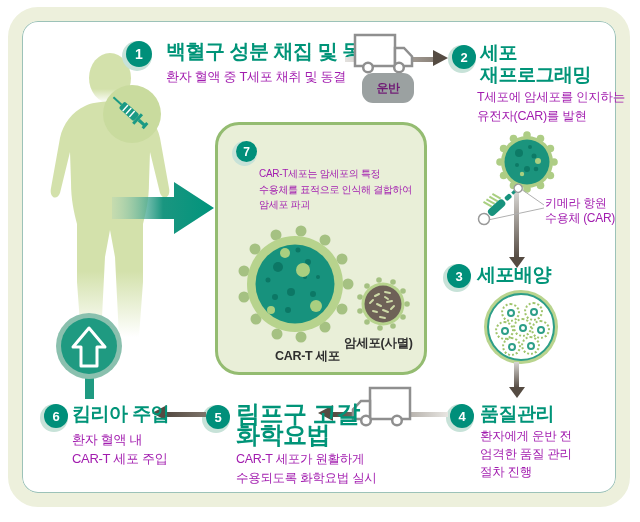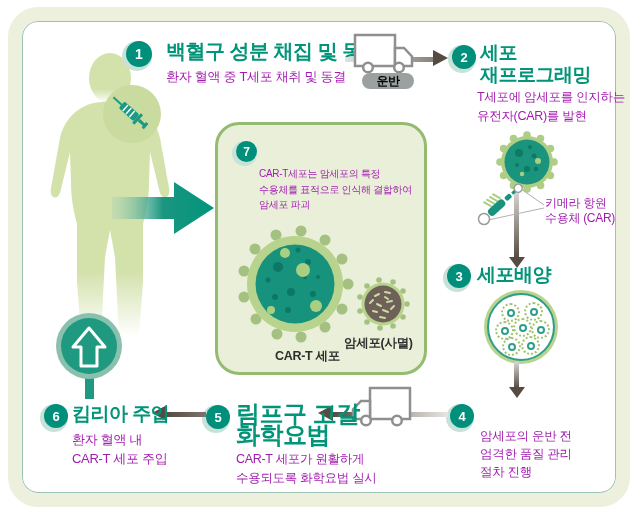--- a/index.html
+++ b/index.html
@@ -18,22 +18,22 @@
      white-space:pre-line;letter-spacing:-0.3px;}
   .lbl{position:absolute;color:#2e2e2e;font-size:12.5px;font-weight:bold;letter-spacing:-0.3px;}
   .hline{position:absolute;height:4.5px;}
   .head-r{position:absolute;width:0;height:0;border-top:8.5px solid transparent;
           border-bottom:8.5px solid transparent;border-left:15px solid #554b42;}
   .head-l{position:absolute;width:0;height:0;border-top:8.5px solid transparent;
           border-bottom:8.5px solid transparent;border-right:15px solid #554b42;}
   .vline{position:absolute;width:5px;background:linear-gradient(180deg,#d8d6d3,#554b42);}
   .head-d{position:absolute;width:0;height:0;border-left:8px solid transparent;
           border-right:8px solid transparent;border-top:11px solid #554b42;}
-  .pill{position:absolute;left:362px;top:73px;width:52px;height:16px;border-radius:11px;
-        background:#9ba1a1;color:#000000;font-size:12px;font-weight:bold;display:flex;
+  .pill{position:absolute;left:362px;top:73px;width:52px;height:30px;border-radius:11px;
+        background:#9ba1a1;color:#701a75;font-size:12px;font-weight:bold;display:flex;
         align-items:center;justify-content:center;letter-spacing:-0.5px;}
   .center-box{position:absolute;left:215px;top:122px;width:206px;height:247px;
               background:#e9efd8;border:3px solid #94bc71;border-radius:24px;}
   .syringe-circle{position:absolute;left:103px;top:85px;width:58px;height:58px;
                   border-radius:50%;background:#c9db9e;}
   .up-circle{position:absolute;left:61px;top:318px;width:56px;height:56px;border-radius:50%;
              background:#1f9a81;box-shadow:0 0 0 5px #8ac0ae;}
   .up-tail{position:absolute;left:85px;top:372px;width:9px;height:27px;background:#1f9a81;}
   .dish{position:absolute;left:487px;top:293px;width:64px;height:64px;border-radius:50%;
         background:#fff;border:2px solid #2d9e88;box-shadow:0 0 0 3px #b9d48e;}
@@ -188,21 +188,22 @@
       </div>
     <div class="cell" style="left:32px;top:41px;">
         <div class="cell-core"></div>
       </div>
   </div>
 
   <div class="vline" style="left:514px;top:362px;height:26px;"></div>
   <div class="head-d" style="left:509px;top:387px;"></div>
 
   <div class="badge" style="left:450px;top:404px;">4</div>
-  <div class="d" style="left:480px;top:427px;">암세포의 운반 전
+  <div class="h" style="left:480px;top:403px;">품질관리</div>
+  <div class="d" style="left:480px;top:427px;">환자에게 운반 전
 엄격한 품질 관리
 절차 진행</div>
 
   <div class="hline" style="left:333px;top:412px;width:115px;background:linear-gradient(90deg,#554b42,#e8e6e2);"></div>
   <div class="head-l" style="left:318px;top:405px;"></div>
   <svg class="abs" style="left:350px;top:386px;transform:scaleX(-1);" width="62" height="44" viewBox="0 0 62 44">
     <rect x="2" y="2" width="40" height="31" fill="#fff" stroke="#8f8f8f" stroke-width="2.5"></rect>
     <path d="M42,15 L51,15 L59,23.5 L59,33 L42,33 Z" fill="#fff" stroke="#8f8f8f" stroke-width="2.5"></path>
     <circle cx="15" cy="34.5" r="4.8" fill="#fff" stroke="#8f8f8f" stroke-width="2.5"></circle>
     <circle cx="46" cy="34.5" r="4.8" fill="#fff" stroke="#8f8f8f" stroke-width="2.5"></circle>

